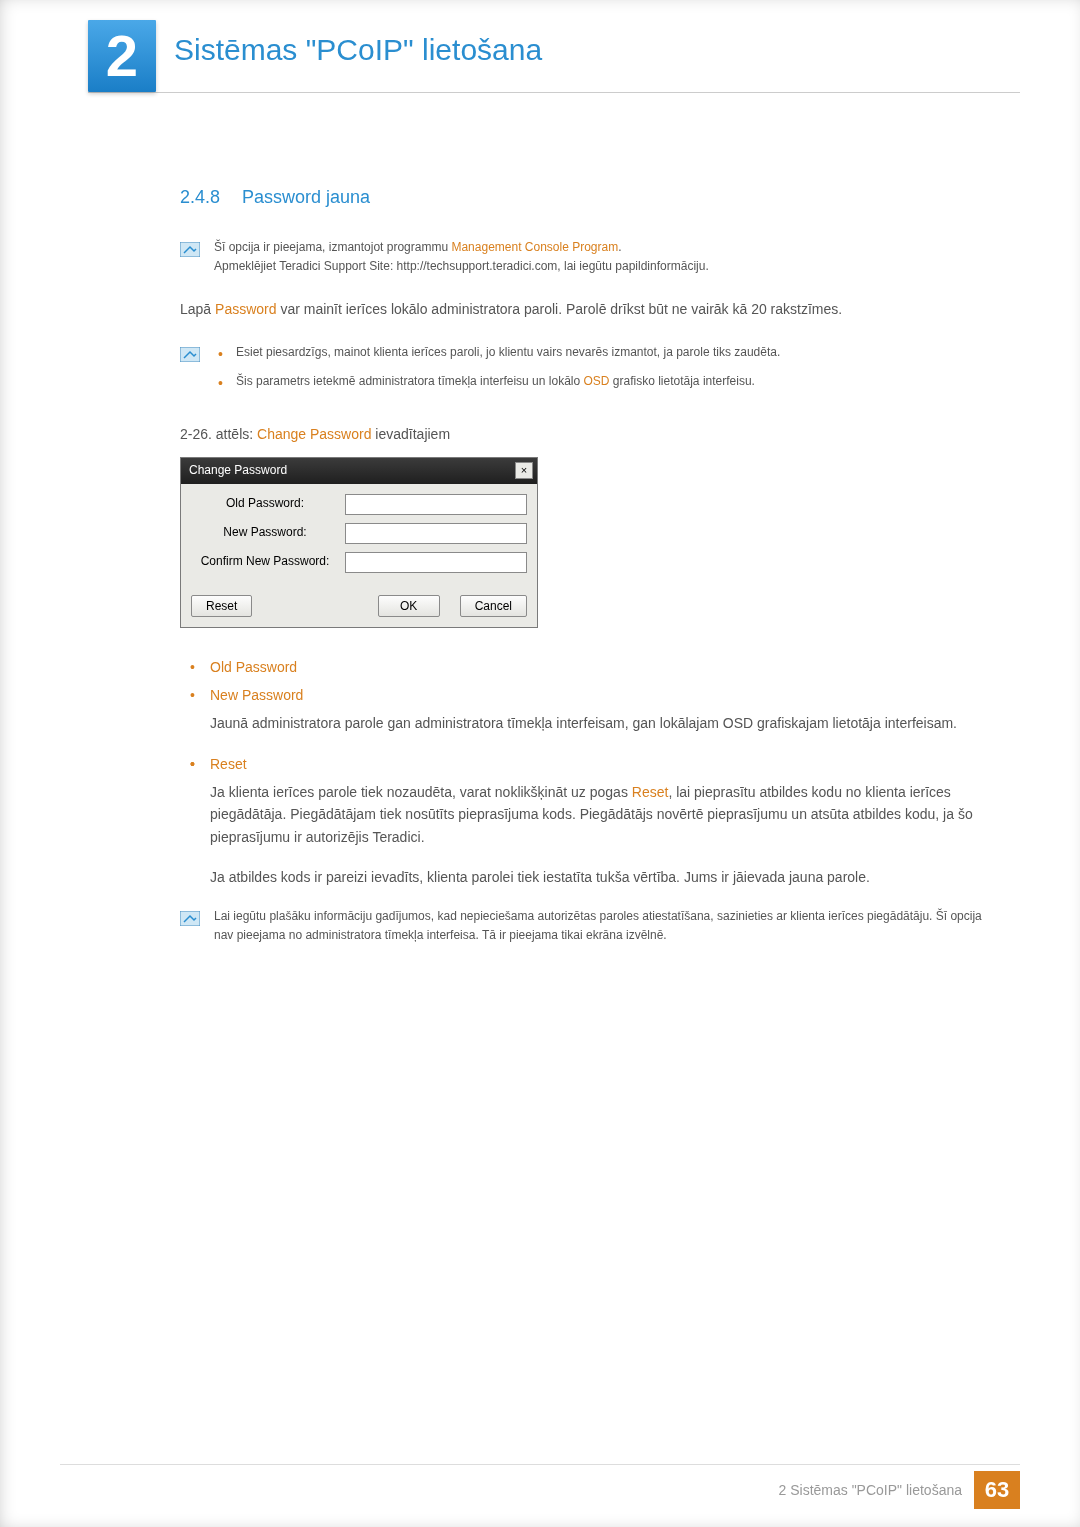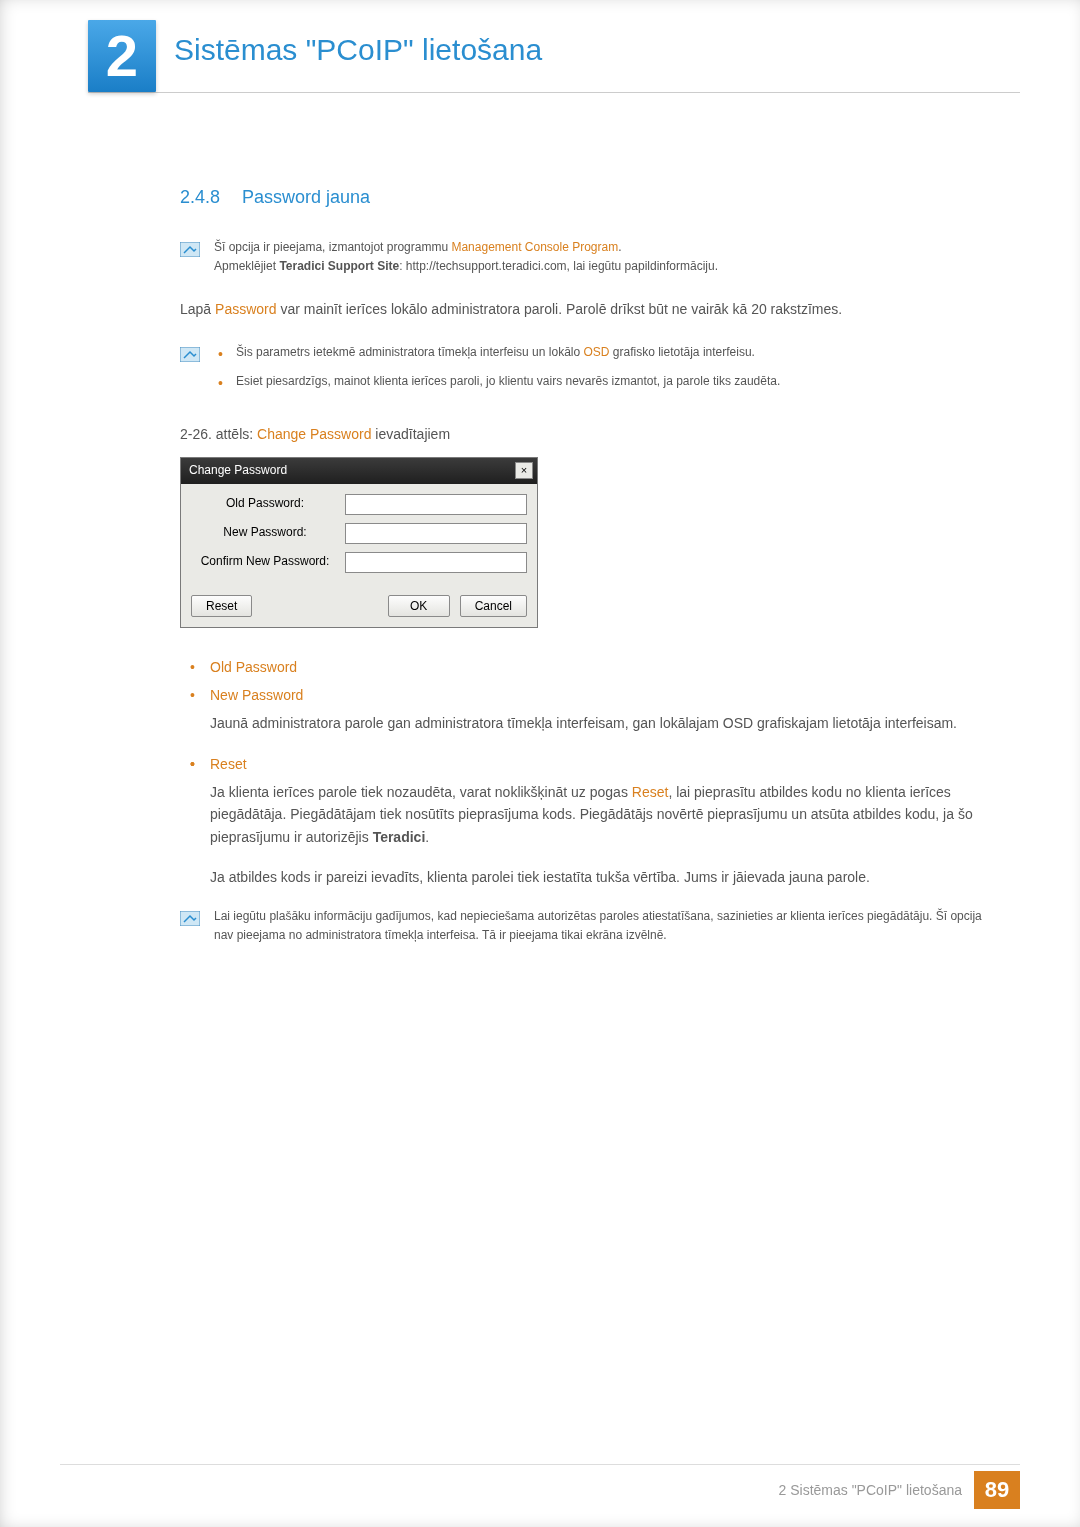--- a/index.html
+++ b/index.html
@@ -23,27 +23,27 @@
 .figure-caption{color:#555;margin:18px 0 12px}
 .dialog{width:356px;border:1px solid #7a7a7a;background:#eaeae6;font-size:12px;color:#000;font-family:Tahoma,Arial,sans-serif;margin-bottom:28px}
 .dialog-title{background:linear-gradient(#3b3b3b,#1f1f1f);color:#fff;padding:3px 4px 3px 8px;display:flex;align-items:center;justify-content:space-between;font-size:12px}
 .dialog-close{width:16px;height:15px;background:#eaeae6;color:#000;display:flex;align-items:center;justify-content:center;font-size:11px;border:1px solid #888;cursor:pointer}
 .dialog-body{padding:10px 10px 6px}
 .dlg-row{display:flex;align-items:center;margin-bottom:8px}
 .dlg-label{width:148px;text-align:center;padding-right:6px;font-size:12px}
 .dlg-input{flex:1;height:19px;border:1px solid #8a8a8a;background:#fff;font-size:12px;padding:0 3px}
 .dlg-buttons{display:flex;justify-content:space-between;padding:8px 10px 10px}
 .dlg-btn{height:22px;border:1px solid #8a8a8a;background:linear-gradient(#fdfdfd,#e4e4e0);font-size:12px;padding:0 14px;cursor:pointer;border-radius:2px}
-.dlg-btn-group{display:flex;gap:10px}
+.dlg-btn-group{display:flex;gap:20px}
 .param-list{list-style:none;padding:0;margin:0}
 .param-list>li{position:relative;padding-left:30px;margin-bottom:6px}
 .param-list>li:before{content:"•";position:absolute;left:10px;top:0;color:#d9801f}
 .param-title{color:#d9801f;font-weight:normal;margin-bottom:6px}
 .param-desc{color:#555;margin-bottom:18px}
-.bold{font-weight:bold}
+.bold{font-weight:normal}
 .footer{position:absolute;bottom:18px;right:60px;display:flex;align-items:center}
 .footer-text{color:#999;font-size:14px;margin-right:12px}
 .footer-page{background:#d9801f;color:#fff;font-weight:bold;font-size:22px;width:46px;height:38px;display:flex;align-items:center;justify-content:center}
 .footer-rule{position:absolute;bottom:62px;left:60px;right:60px;border-top:1px solid #ddd}
 </style>
 </head>
 <body>
 
 <div class="page">
 
@@ -80,22 +80,22 @@
 
     <div class="note-block">
       <span class="note-icon">
         <svg viewBox="0 0 20 15">
             <rect x="0" y="0" width="20" height="15" fill="#cfe7f5" stroke="#4a90c2"></rect>
             <path d="M4 11 L10 5 L14 9 L16 7" stroke="#2a8ed0" stroke-width="1.5" fill="none"></path>
           </svg>
       </span>
       <div class="note-text">
         <ul class="bullet-list">
+          <li>Esiet piesardzīgs, mainot klienta ierīces paroli, jo klientu vairs nevarēs izmantot, ja parole tiks zaudēta.</li>
           <li><span>Šis parametrs ietekmē administratora tīmekļa interfeisu un lokālo </span><span class="highlight">OSD</span><span> grafisko lietotāja interfeisu.</span></li>
-          <li>Esiet piesardzīgs, mainot klienta ierīces paroli, jo klientu vairs nevarēs izmantot, ja parole tiks zaudēta.</li>
         </ul>
       </div>
     </div>
 
     <div class="figure-caption">
       <span>2-26. attēls: </span><span class="highlight">Change Password</span><span> ievadītajiem</span>
     </div>
 
     <div class="dialog">
       <div class="dialog-title">
@@ -150,16 +150,16 @@
           </svg>
       </span>
       <div class="note-text">Lai iegūtu plašāku informāciju gadījumos, kad nepieciešama autorizētas paroles atiestatīšana, sazinieties ar klienta ierīces piegādātāju. Šī opcija nav pieejama no administratora tīmekļa interfeisa. Tā ir pieejama tikai ekrāna izvēlnē.</div>
     </div>
 
   </div>
 
   <div class="footer-rule"></div>
   <div class="footer">
     <div class="footer-text">2 Sistēmas "PCoIP" lietošana</div>
-    <div class="footer-page">89</div>
+    <div class="footer-page">63</div>
   </div>
 
 </div>
 
 </body></html>

